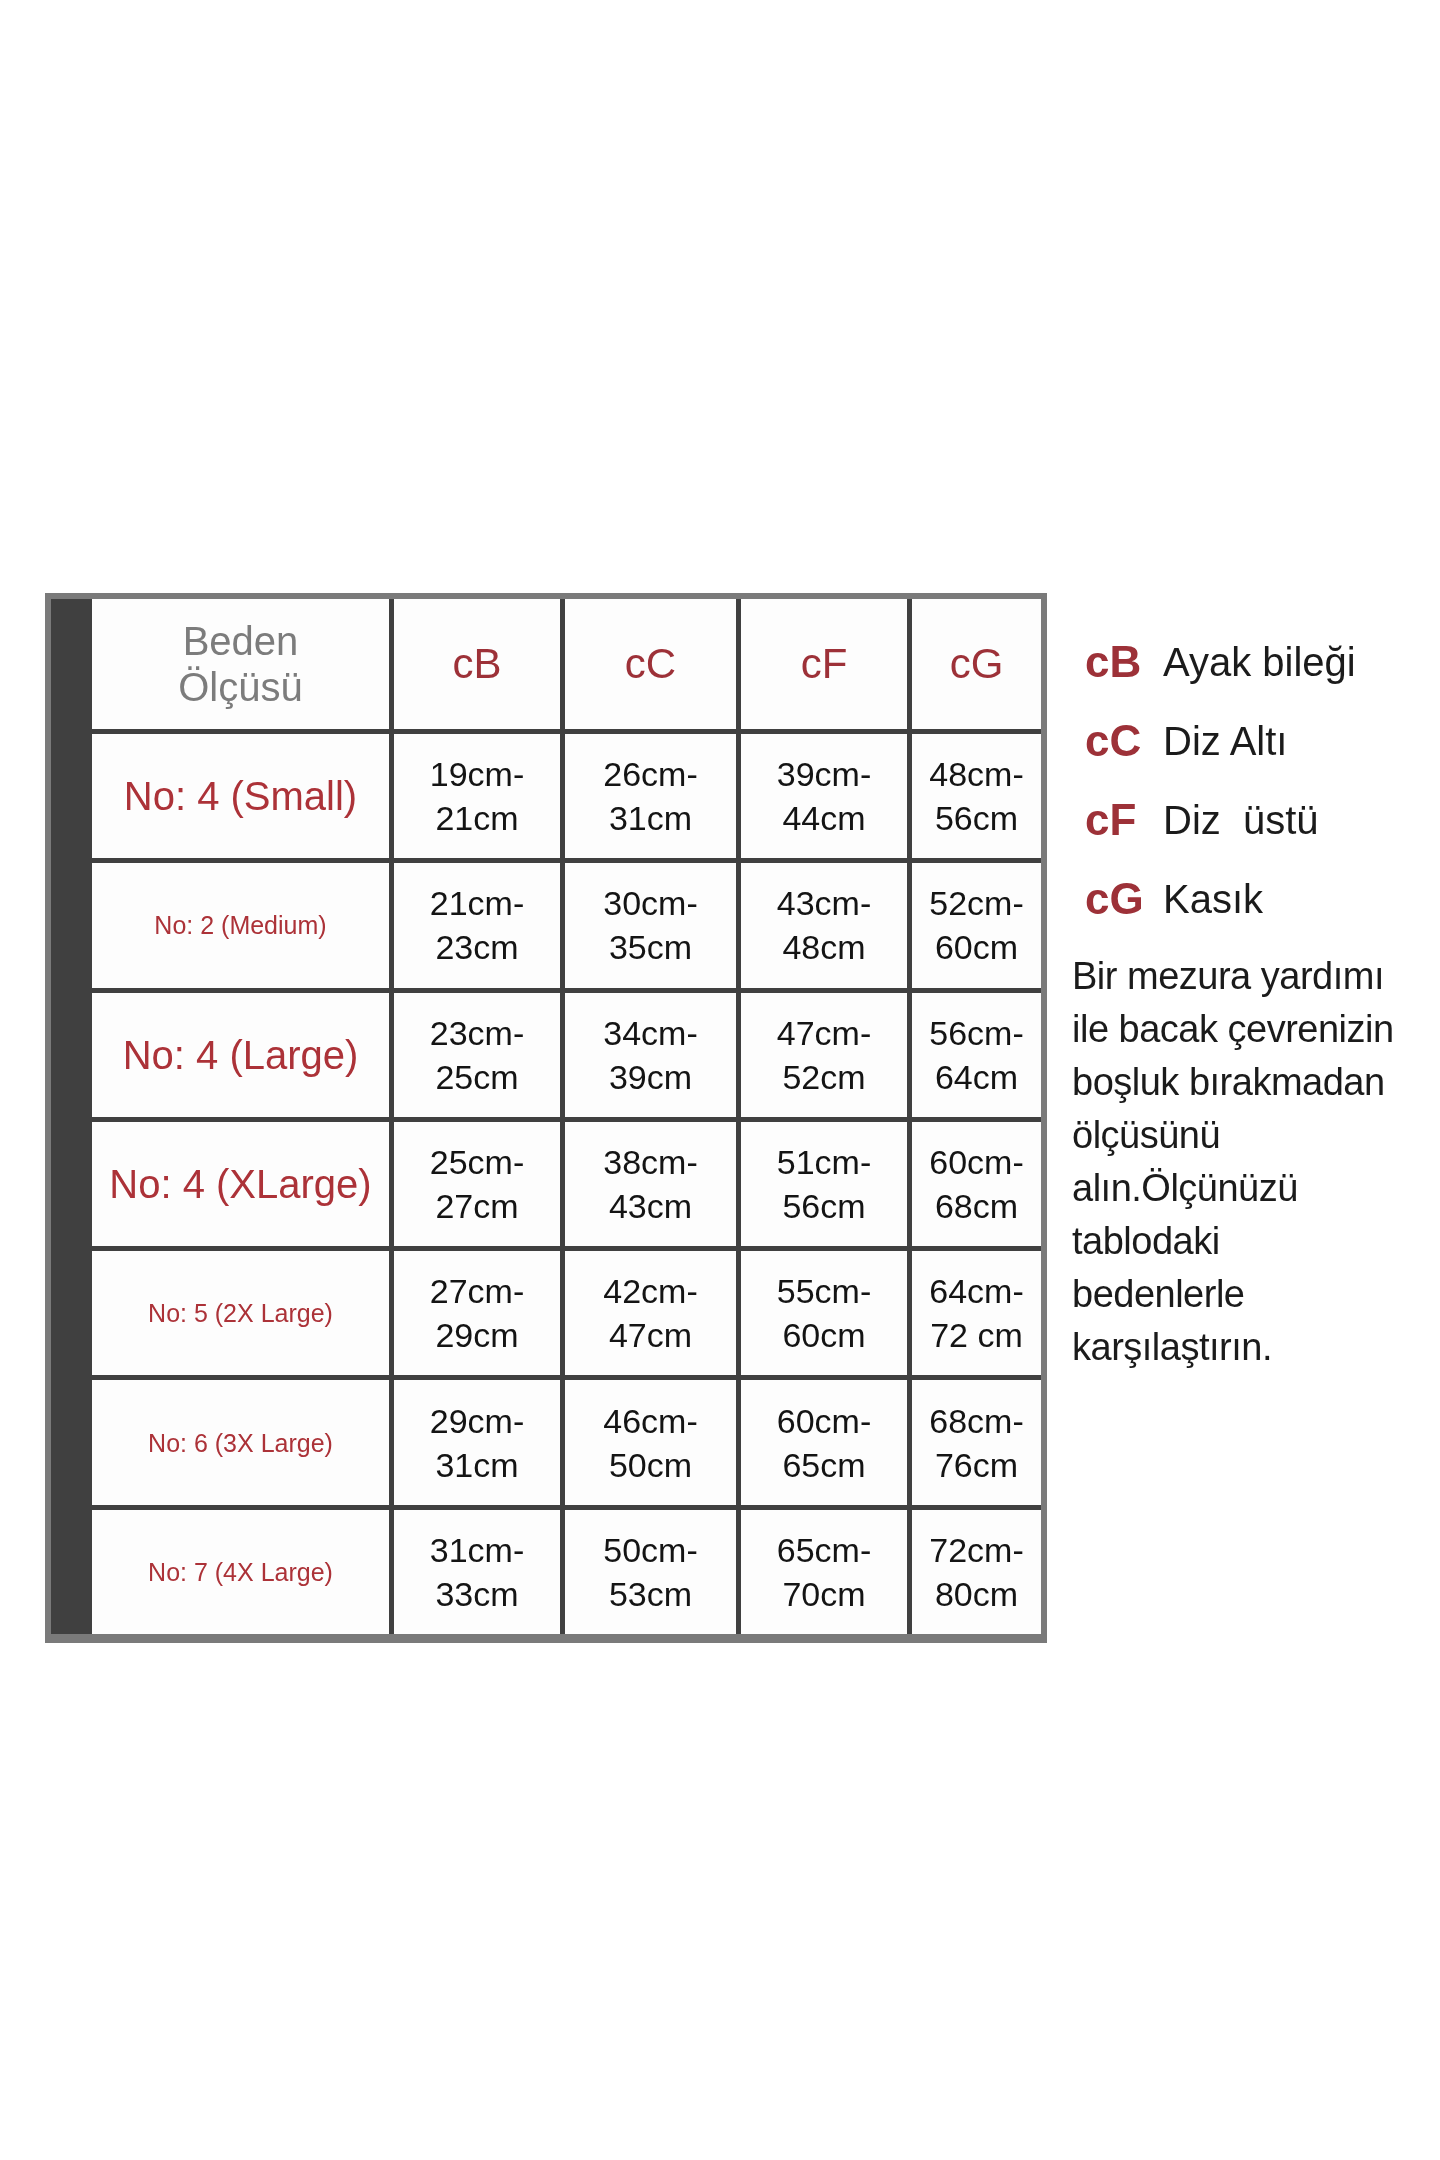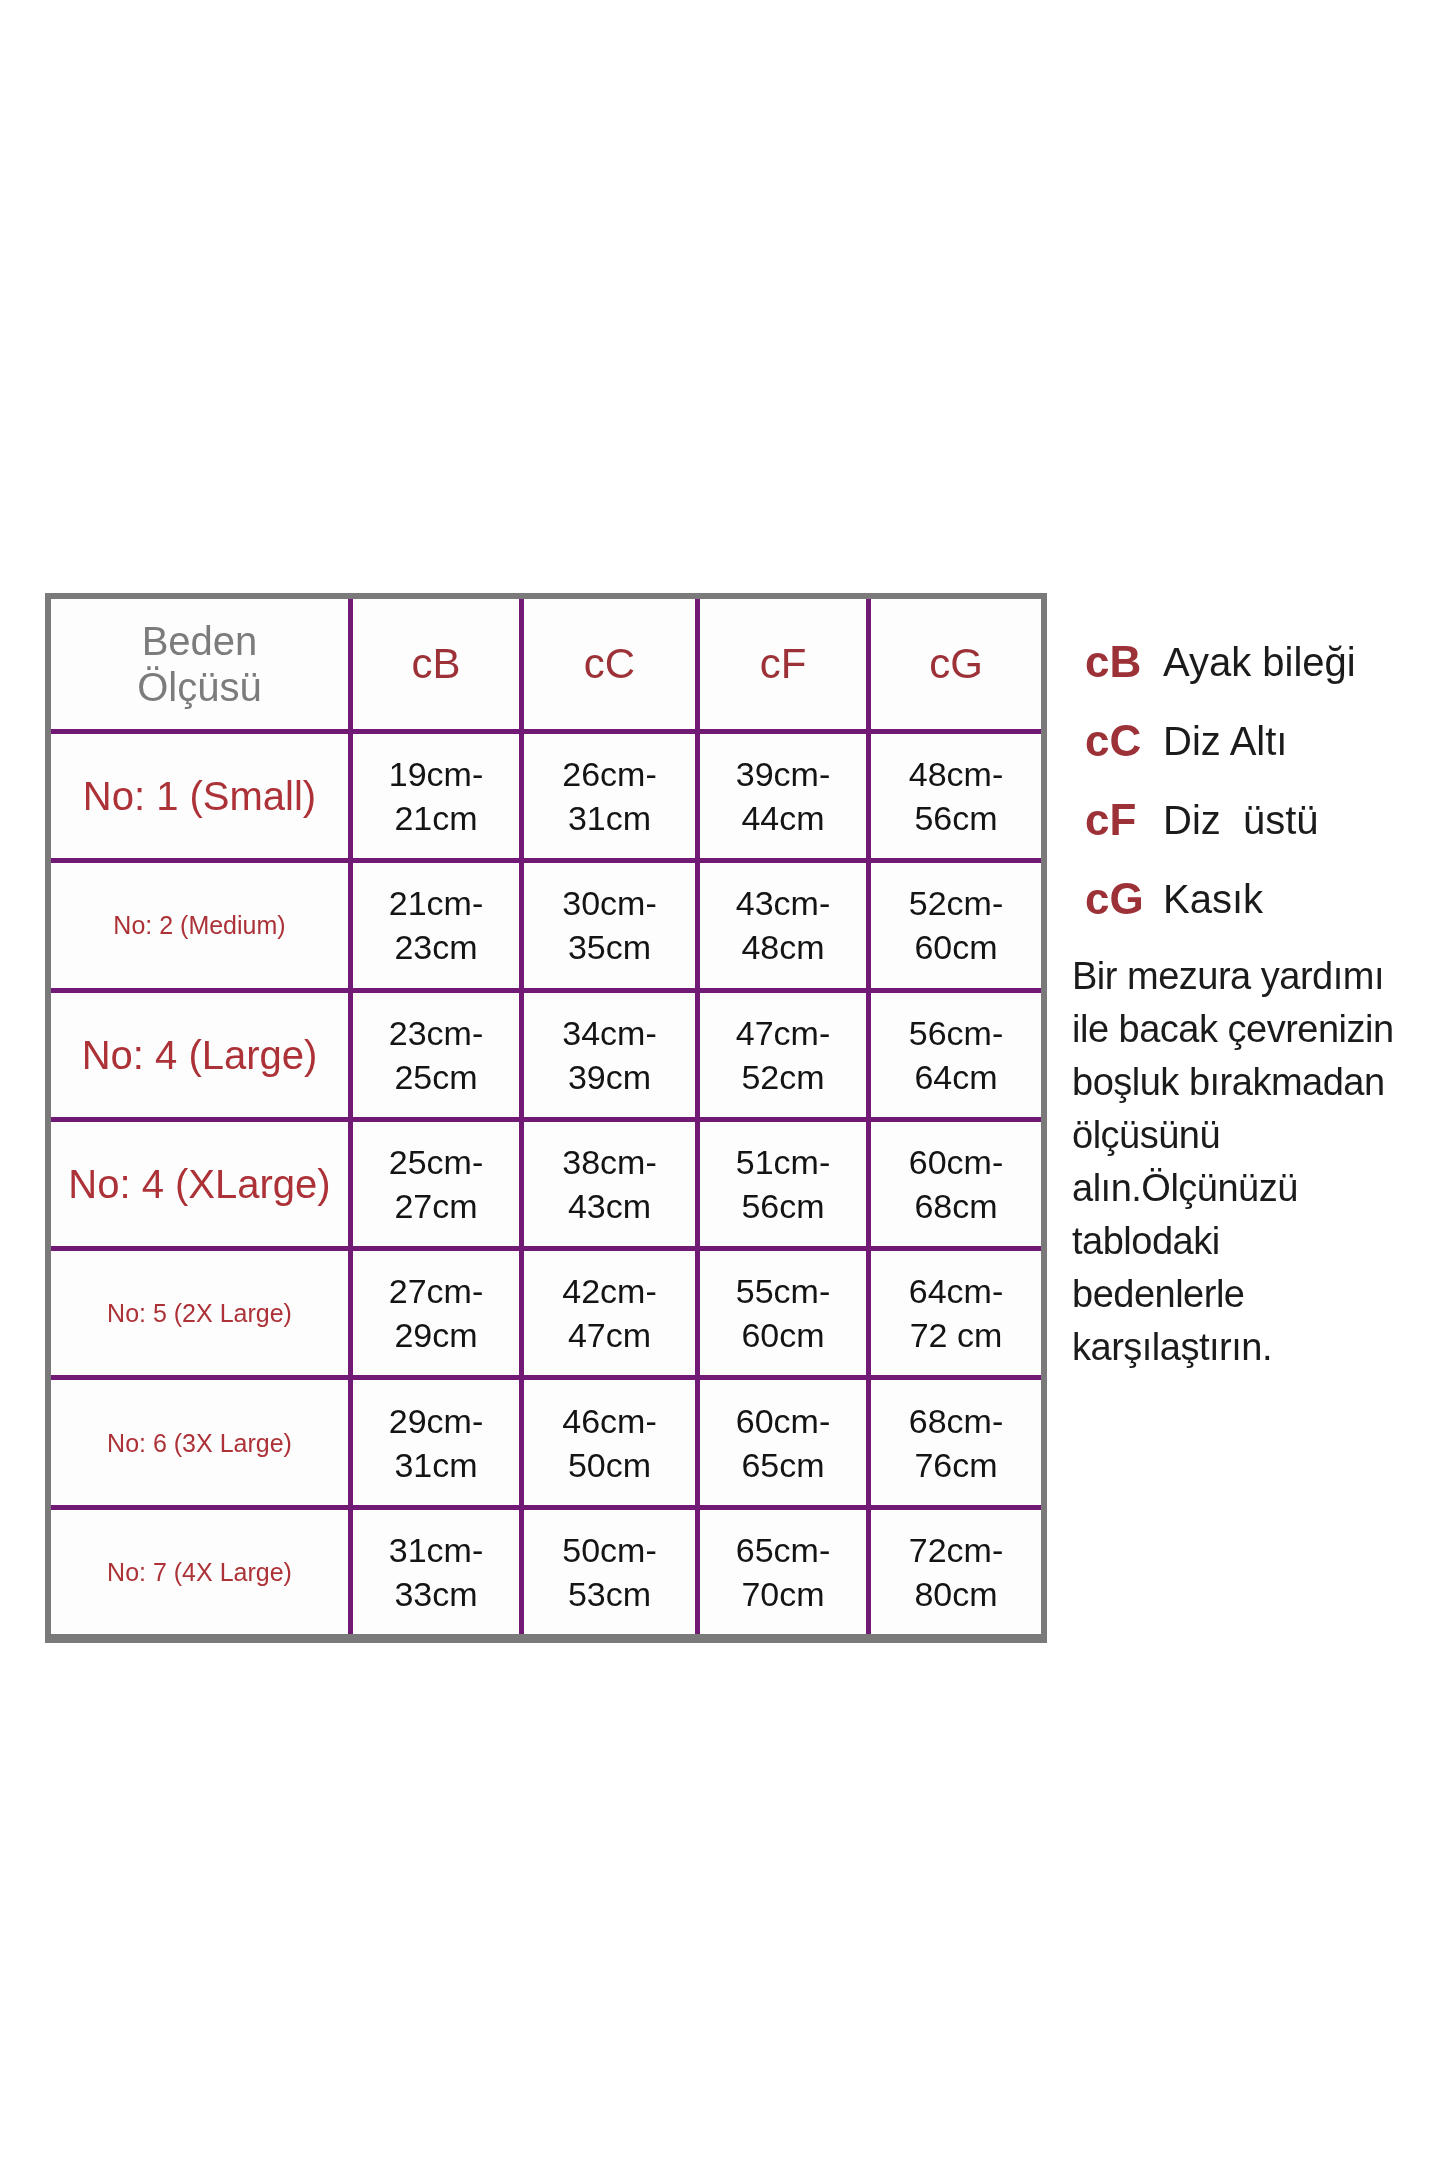--- a/index.html
+++ b/index.html
@@ -23,25 +23,26 @@
   
   .size-table {
     position: absolute;
     left: 45px;
     top: 593px;
     width: 1002px;
     height: 1050px;
     box-sizing: border-box;
     border: 6px solid #7a7a7a;
     border-bottom-width: 9px;
-    background: #701a75;           
+    background: #404040;           
     display: grid;
     grid-template-columns: 297px 166px 171px 166px 1fr;
     grid-template-rows: 130px repeat(7, 1fr);
     gap: 5px;
+    padding-left: 41px;
   }
   .trow { display: contents; }
   .cell {
     background: #fdfdfd;
     display: flex;
     align-items: center;
     justify-content: center;
     text-align: center;
     white-space: pre-line;
   }
@@ -115,21 +116,21 @@
     <div class="trow">
       <div class="cell head-size">Beden
 Ölçüsü</div>
       <div class="cell head-code">cB</div>
       <div class="cell head-code">cC</div>
       <div class="cell head-code">cF</div>
       <div class="cell head-code">cG</div>
     </div>
 
     <div class="trow">
-      <div class="cell row-label">No: 1 (Small)</div>
+      <div class="cell row-label">No: 4 (Small)</div>
       <div class="cell val">19cm-
 21cm</div>
       <div class="cell val">26cm-
 31cm</div>
       <div class="cell val">39cm-
 44cm</div>
       <div class="cell val">48cm-
 56cm</div>
     </div>
 

